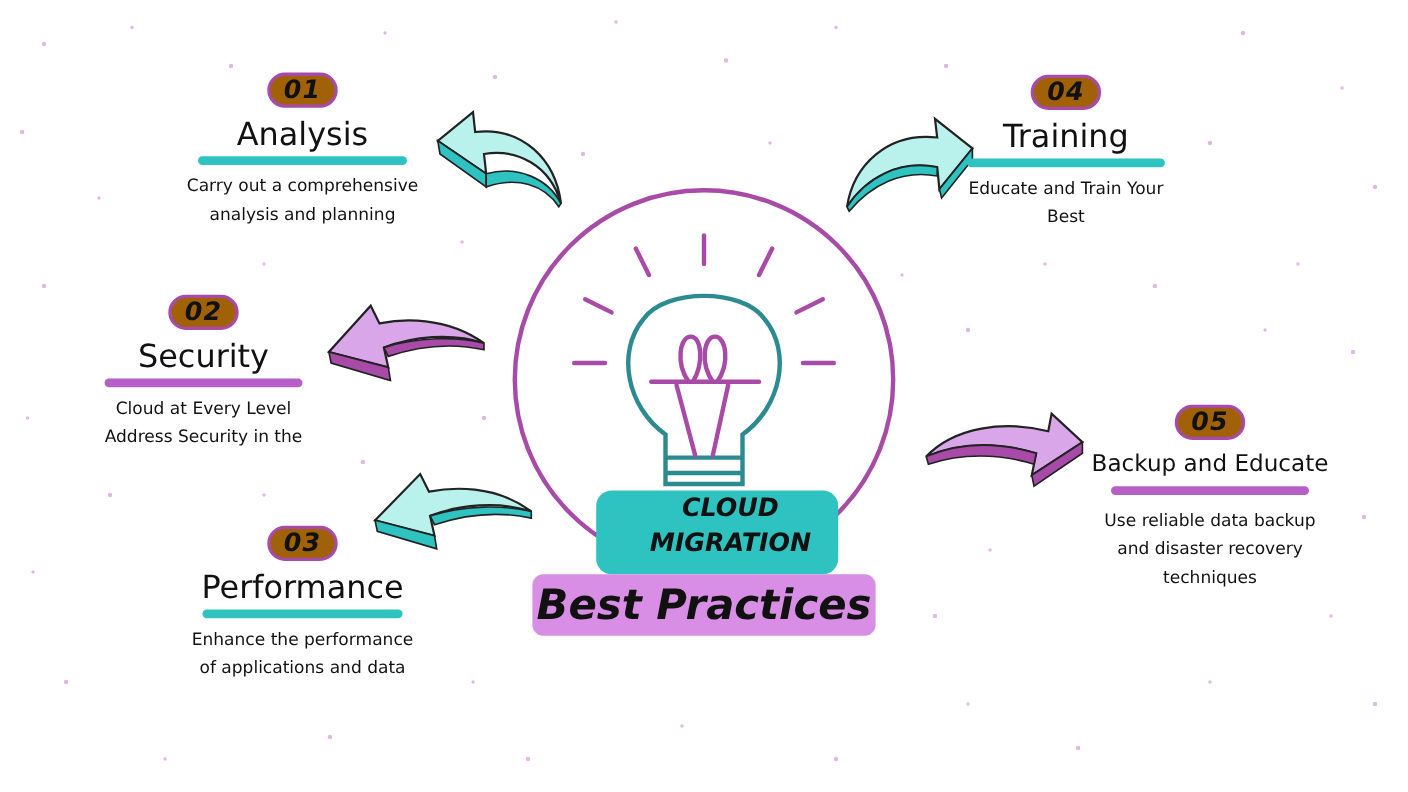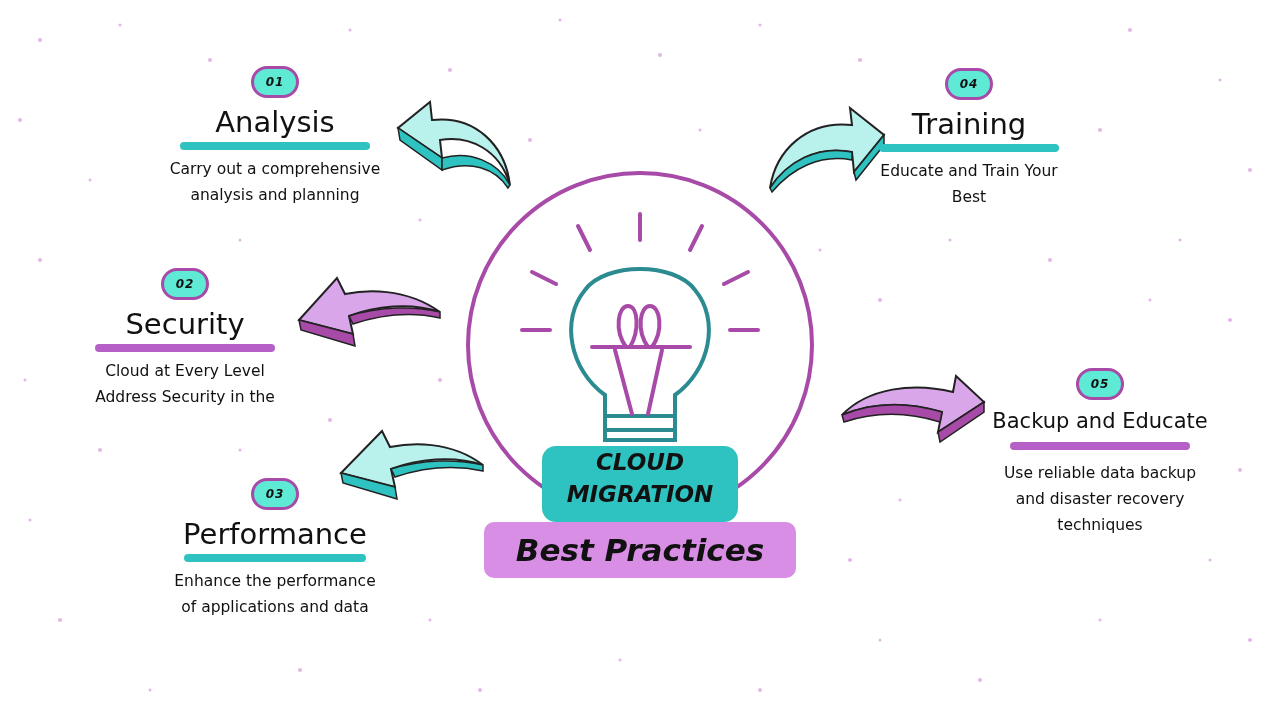--- a/index.html
+++ b/index.html
@@ -6,37 +6,37 @@
   body {
     width:1280px; height:720px; position:relative; overflow:hidden;
     background:#ffffff;
     font-family:"DejaVu Sans", sans-serif;
     color:#111;
   }
   .dots { position:absolute; inset:0; }
   .item { position:absolute; text-align:center; }
   .badge {
     display:inline-block; border:3px solid #a74aa8; border-radius:16px;
-    padding:1px 12px; font-size:12px; font-style:italic; font-weight:bold;
-    letter-spacing:1px; background:#5eead4; line-height:24px;
+    padding:1px 12px; font-size:23px; font-style:italic; font-weight:bold;
+    letter-spacing:1px; background:#a16207; line-height:24px;
   }
   .title { font-size:29px; font-weight:normal; margin-top:6px; line-height:36px; }
   .title.small { font-size:21px; font-weight:normal; line-height:30px; }
   .bar { height:8px; border-radius:5px; margin:2px auto 6px auto; }
   .desc { font-size:15.5px; line-height:26px; }
   .center-svg { position:absolute; left:0; top:0; }
   .cloud-box {
     position:absolute; left:542px; top:446px; width:196px; height:76px;
-    background:#2ec3c0; border-radius:14px; text-align:center;
+    background:#2ec3c0; border-radius:14px; text-align:center;padding-left:24px;
   }
   .cloud-box span { display:block; font-weight:bold; font-style:italic; font-size:23px; line-height:32px; color:#111; }
   .bp-box {
     position:absolute; left:484px; top:522px; width:312px; height:56px;
     background:#d98ee6; border-radius:10px; text-align:center;
-    font-weight:bold; font-style:italic; font-size:31px; line-height:56px; color:#111;
+    font-weight:bold; font-style:italic; font-size:38px; line-height:56px; color:#111;
   }
   .arrow { position:absolute; }
 </style>
 </head>
 <body>
 
 <svg class="dots" width="1280" height="720">
   <g fill="#e2b6e6">
     <circle cx="40" cy="40" r="2"></circle>
       <circle cx="120" cy="25" r="1.5"></circle>

